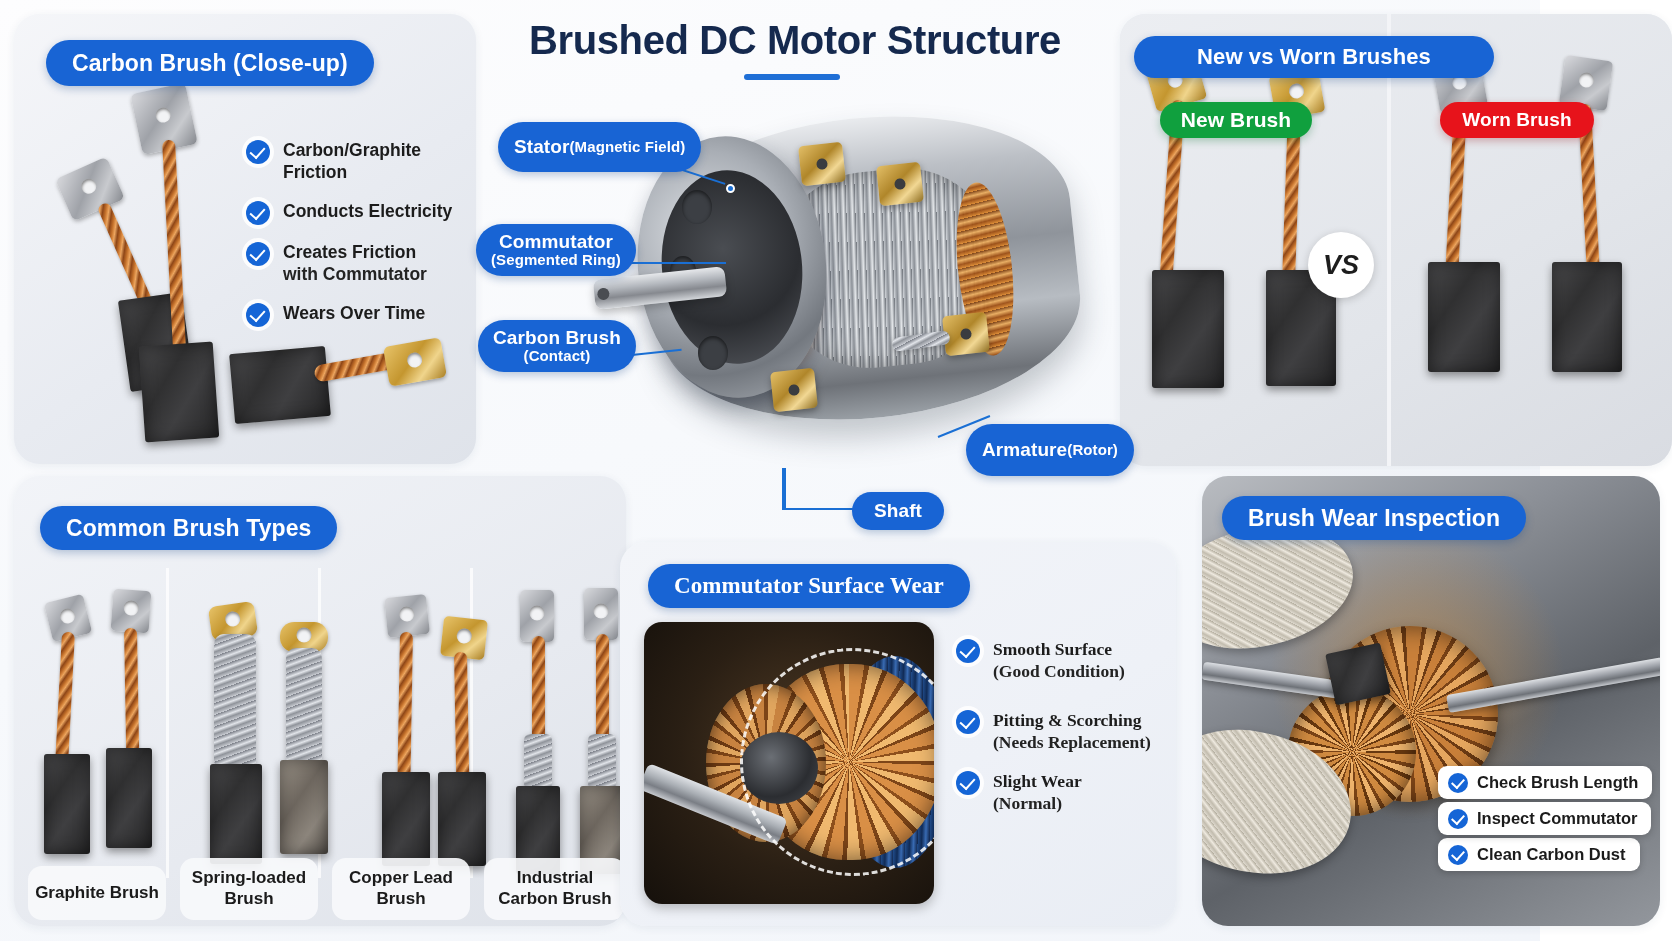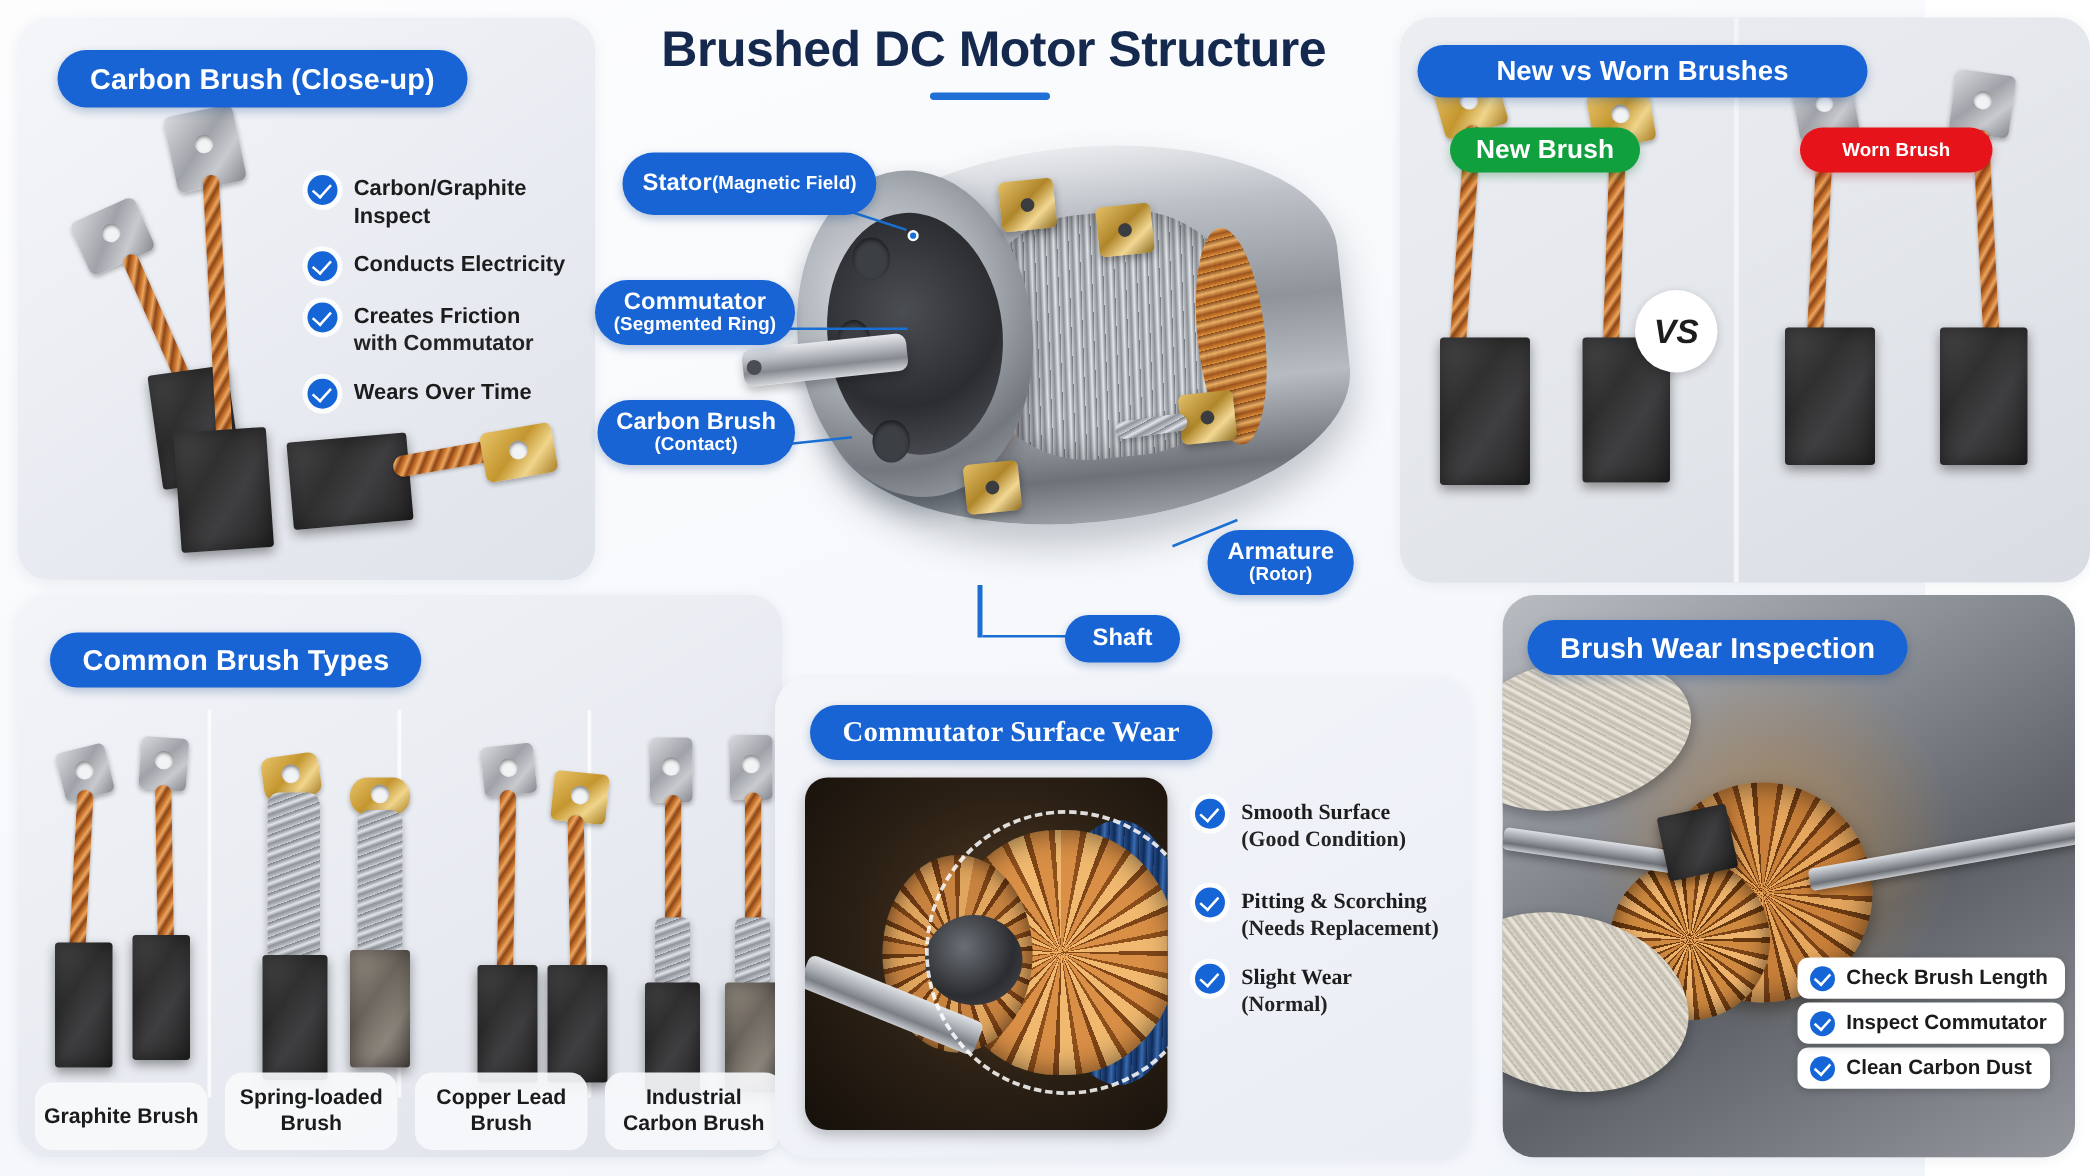--- a/index.html
+++ b/index.html
@@ -321,21 +321,21 @@
         <div class="tab brass" style="left:372px; top:328px; width:58px; height:40px; transform:rotate(-10deg); border-radius:6px;"></div>
       </div>
     </div>
 
     <div class="badge" style="left:32px; top:26px; height:46px; padding:0 26px; font-size:23px;">Carbon Brush (Close-up)</div>
 
     <div class="checklist" style="left:232px; top:125px; width:216px;">
       <div class="check-row">
         <span class="check-ic"></span>
         <span class="check-txt">
-          <span>Carbon/Graphite Inspect</span>
+          <span>Carbon/Graphite Friction</span>
         </span>
       </div>
       <div class="check-row">
         <span class="check-ic"></span>
         <span class="check-txt">
           <span>Conducts Electricity</span>
         </span>
       </div>
       <div class="check-row">
         <span class="check-ic"></span>
@@ -386,21 +386,21 @@
   <div class="badge" style="left:476px; top:224px; height:52px; padding:0 15px; flex-direction:column; line-height:1.05;">
     <span style="font-size:19px;">Commutator</span>
     <span style="font-size:15px; font-weight:bold;">(Segmented Ring)</span>
   </div>
 
   <div class="badge" style="left:478px; top:320px; height:52px; padding:0 15px; flex-direction:column; line-height:1.05;">
     <span style="font-size:19px;">Carbon Brush</span>
     <span style="font-size:15px; font-weight:bold;">(Contact)</span>
   </div>
 
-  <div class="badge" style="left:966px; top:424px; height:52px; padding:0 16px; flex-direction:column; line-height:1.05;">
+  <div class="badge" style="left:966px; top:424px; height:52px; padding:0 16px; flex-direction:row; line-height:1.05;">
     <span style="font-size:19px;">Armature</span>
     <span style="font-size:15px; font-weight:bold;">(Rotor)</span>
   </div>
 
   <div class="badge" style="left:852px; top:492px; height:38px; padding:0 22px; font-size:19px;">Shaft</div>
 
   <div class="panel photo" style="left:1120px; top:14px; width:552px; height:452px;">
     <div class="photo-bg" style="background:linear-gradient(150deg,#eceef2 0%,#e2e5ea 60%,#d9dce2 100%);">
 
       <div class="divider-v" style="left:267px; top:0; height:452px;"></div>
@@ -425,21 +425,21 @@
         <div class="tab" style="left:442px; top:44px; width:48px; height:50px; transform:rotate(8deg);"></div>
         <div class="lead" style="left:458px; top:90px; height:170px; transform:rotate(-3deg); transform-origin: top center;"></div>
         <div class="block" style="left:432px; top:248px; width:70px; height:110px;"></div>
       </div>
     </div>
 
     <div class="badge" style="left:14px; top:22px; width:360px; height:42px; font-size:22px;">New vs Worn Brushes</div>
 
     <div class="badge green" style="left:40px; top:88px; width:152px; height:36px; font-size:21px;">New Brush</div>
 
-    <div class="badge red" style="left:320px; top:88px; width:154px; height:36px; font-size:15px;">Worn Brush</div>
+    <div class="badge red" style="left:320px; top:88px; width:154px; height:36px; font-size:19px;">Worn Brush</div>
   </div>
 
   <div id="vs-circle">VS</div>
 
   <div class="panel" style="left:14px; top:476px; width:612px; height:450px;">
 
     <div class="photo-bg" style="background:linear-gradient(150deg,#f2f4f8 0%,#e7eaf0 60%,#dee2e9 100%);">
 
       <div class="col-sep" style="left:152px; top:92px; height:310px;"></div>
       <div class="col-sep" style="left:304px; top:92px; height:310px;"></div>

